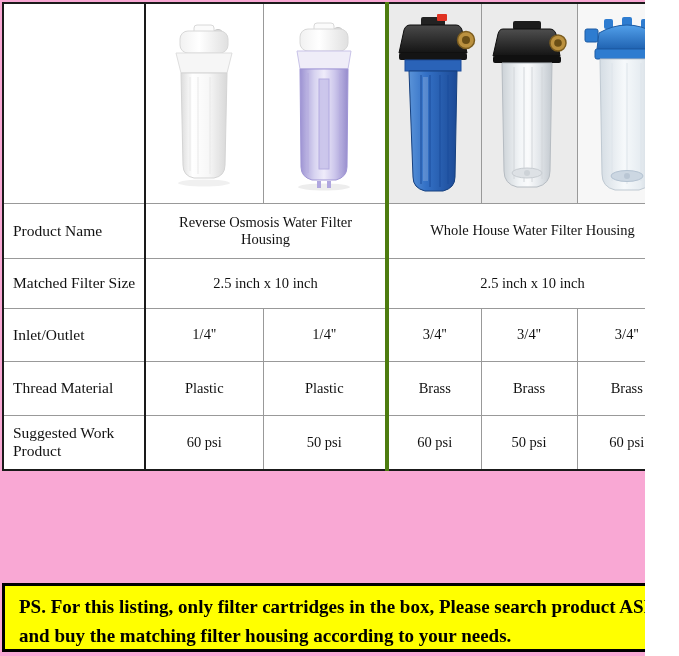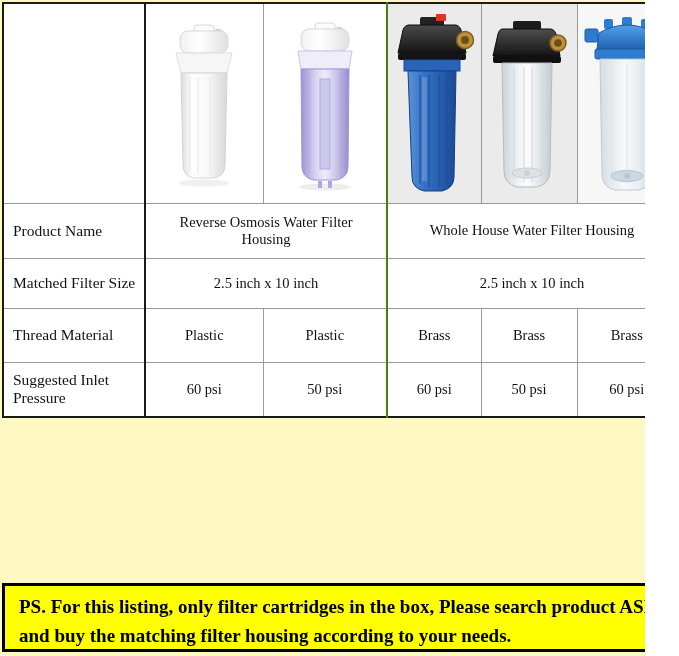--- a/index.html
+++ b/index.html
@@ -1,35 +1,35 @@
 <!DOCTYPE html>
 <html><head>
 <meta charset="utf-8">
 <style>
   html,body{margin:0;padding:0;}
   body{
     width:679px;height:656px;background:#ffffff;
     font-family:"Liberation Serif","DejaVu Serif",serif;color:#111;
   }
-  .sheet{position:relative;width:645px;height:656px;background:#fef9c3;overflow:hidden;}
+  .sheet{position:relative;width:645px;height:656px;background:#f9a8d4;overflow:hidden;}
 
   table.cmp{
     position:absolute;left:2px;top:2px;width:674px;
     border-collapse:collapse;table-layout:fixed;
     border:2px solid #1a1a1a;background:#fff;
   }
   td{
     border:1px solid #999;text-align:center;vertical-align:middle;
     font-size:14.5px;padding:10px;overflow:hidden;white-space:normal;
   }
   td.lbl{
     text-align:left;font-size:15.5px;padding:2px 4px 2px 9px;
     border-right:2px solid #1a1a1a;
   }
-  td.g2{border-left:2px solid #4d7c0f;}
+  td.g2{border-left:4px solid #4d7c0f;}
   tr.h-img{height:200px;}
   tr.h-a{height:55px;}
   tr.h-b{height:53px;}
   tr.h-c{height:50px;margin-top:17px;}
   tr.h-d{height:54px;margin-left:14px;}
   td.pimg{padding:0;vertical-align:middle;}
   td.pimg svg{display:block;margin:4px auto 0 auto;}
   td.bg-gray{background:#ebebeb;}
   td.bg-lite{background:#f7f7f7;}
 
@@ -203,33 +203,41 @@
       <td colspan="3" class="g2">Whole House Water Filter Housing</td>
     </tr>
 
 
     <tr class="h-c">
       <td class="lbl">Matched Filter Size</td>
       <td colspan="2">2.5 inch x 10 inch</td>
       <td colspan="3" class="g2">2.5 inch x 10 inch</td>
     </tr>
 
+    <tr class="h-b">
+      <td class="lbl">Inlet/Outlet</td>
+      <td>1/4''</td>
+      <td>1/4''</td>
+      <td class="g2">3/4''</td>
+      <td>3/4''</td>
+      <td>3/4''</td>
+    </tr>
 
     <tr class="h-d">
       <td class="lbl">Thread Material</td>
       <td>Plastic</td>
       <td>Plastic</td>
       <td class="g2">Brass</td>
       <td>Brass</td>
       <td>Brass</td>
     </tr>
 
 
     <tr class="h-a">
-      <td class="lbl">Suggested Inlet Pressure</td>
+      <td class="lbl">Suggested Work Product</td>
       <td>60 psi</td>
       <td>50 psi</td>
       <td class="g2">60 psi</td>
       <td>50 psi</td>
       <td>60 psi</td>
     </tr>
   </tbody>
     </table>
 
   <div class="note">PS. For this listing, only filter cartridges in the box, Please search product ASIN and buy the matching filter housing according to your needs.</div>

